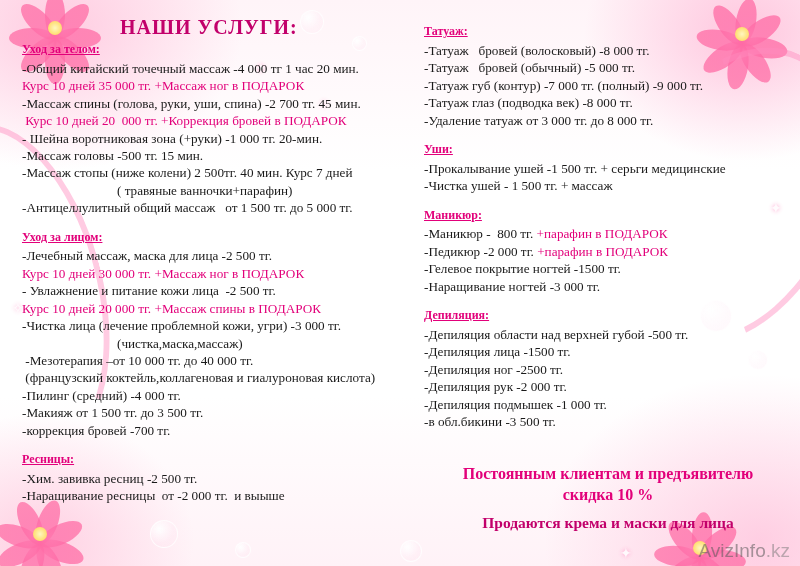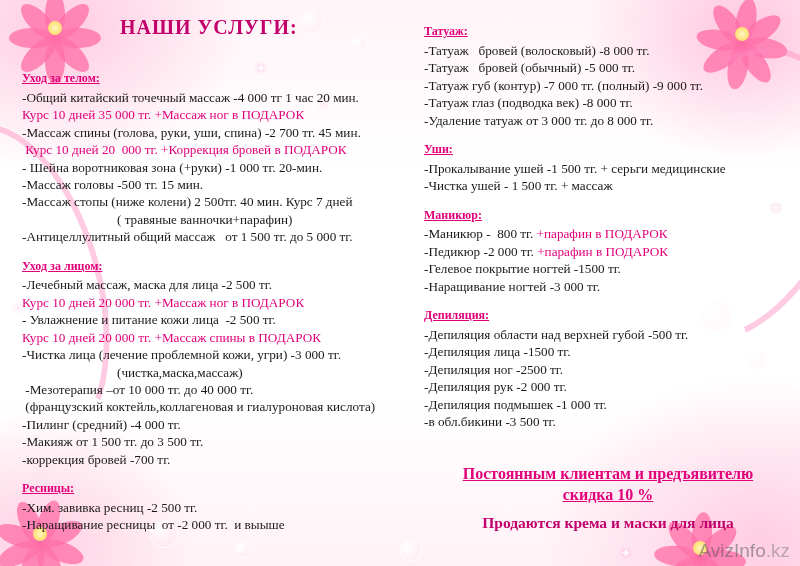--- a/index.html
+++ b/index.html
@@ -84,21 +84,21 @@
     letter-spacing: 1px;
     font-family: "Liberation Serif", serif;
   }
 
   .col {
     position: absolute;
     font-size: 13.2px;
     line-height: 1.32;
     color: #1a1a1a;
   }
-  .col-left { left: 22px; top: 42px; width: 400px; margin-top: 29px; }
+  .col-left { left: 22px; top: 42px; width: 400px; }
   .col-right { left: 424px; top: 24px; width: 360px; }
 
   .sec-head {
     color: #e2007a;
     font-weight: bold;
     font-size: 12px;
     margin-top: 13px;
     margin-bottom: 2px;
     text-decoration: underline;
   }
@@ -111,21 +111,20 @@
   .footer {
     position: absolute;
     left: 424px;
     top: 464px;
     width: 368px;
     text-align: center;
     color: #e2007a;
     font-weight: bold;
     font-size: 16px;
     line-height: 1.3;
-    text-decoration: underline;
   }
   .footer2 {
     position: absolute;
     left: 424px;
     top: 514px;
     width: 368px;
     text-align: center;
     color: #c2006b;
     font-weight: bold;
     font-size: 15.5px;
@@ -221,21 +220,21 @@
       <div class="line promo">Курс 10 дней 35 000 тг. +Массаж ног в ПОДАРОК</div>
       <div class="line">-Массаж спины (голова, руки, уши, спина) -2 700 тг. 45 мин.</div>
       <div class="line promo"> Курс 10 дней 20  000 тг. +Коррекция бровей в ПОДАРОК</div>
       <div class="line">- Шейна воротниковая зона (+руки) -1 000 тг. 20-мин.</div>
       <div class="line">-Массаж головы -500 тг. 15 мин.</div>
       <div class="line">-Массаж стопы (ниже колени) 2 500тг. 40 мин. Курс 7 дней</div>
       <div class="line indent">( травяные ванночки+парафин)</div>
       <div class="line">-Антицеллулитный общий массаж   от 1 500 тг. до 5 000 тг.</div>
       <div class="sec-head">Уход за лицом:</div>
       <div class="line">-Лечебный массаж, маска для лица -2 500 тг.</div>
-      <div class="line promo">Курс 10 дней 20 000 тг. +Массаж ног в ПОДАРОК</div>
+      <div class="line promo">Курс 10 дней 30 000 тг. +Массаж ног в ПОДАРОК</div>
       <div class="line">- Увлажнение и питание кожи лица  -2 500 тг.</div>
       <div class="line promo">Курс 10 дней 20 000 тг. +Массаж спины в ПОДАРОК</div>
       <div class="line">-Чистка лица (лечение проблемной кожи, угри) -3 000 тг.</div>
       <div class="line indent">(чистка,маска,массаж)</div>
       <div class="line"> -Мезотерапия –от 10 000 тг. до 40 000 тг.</div>
       <div class="line"> (французский коктейль,коллагеновая и гиалуроновая кислота)</div>
       <div class="line">-Пилинг (средний) -4 000 тг.</div>
       <div class="line">-Макияж от 1 500 тг. до 3 500 тг.</div>
       <div class="line">-коррекция бровей -700 тг.</div>
       <div class="sec-head">Ресницы:</div>

